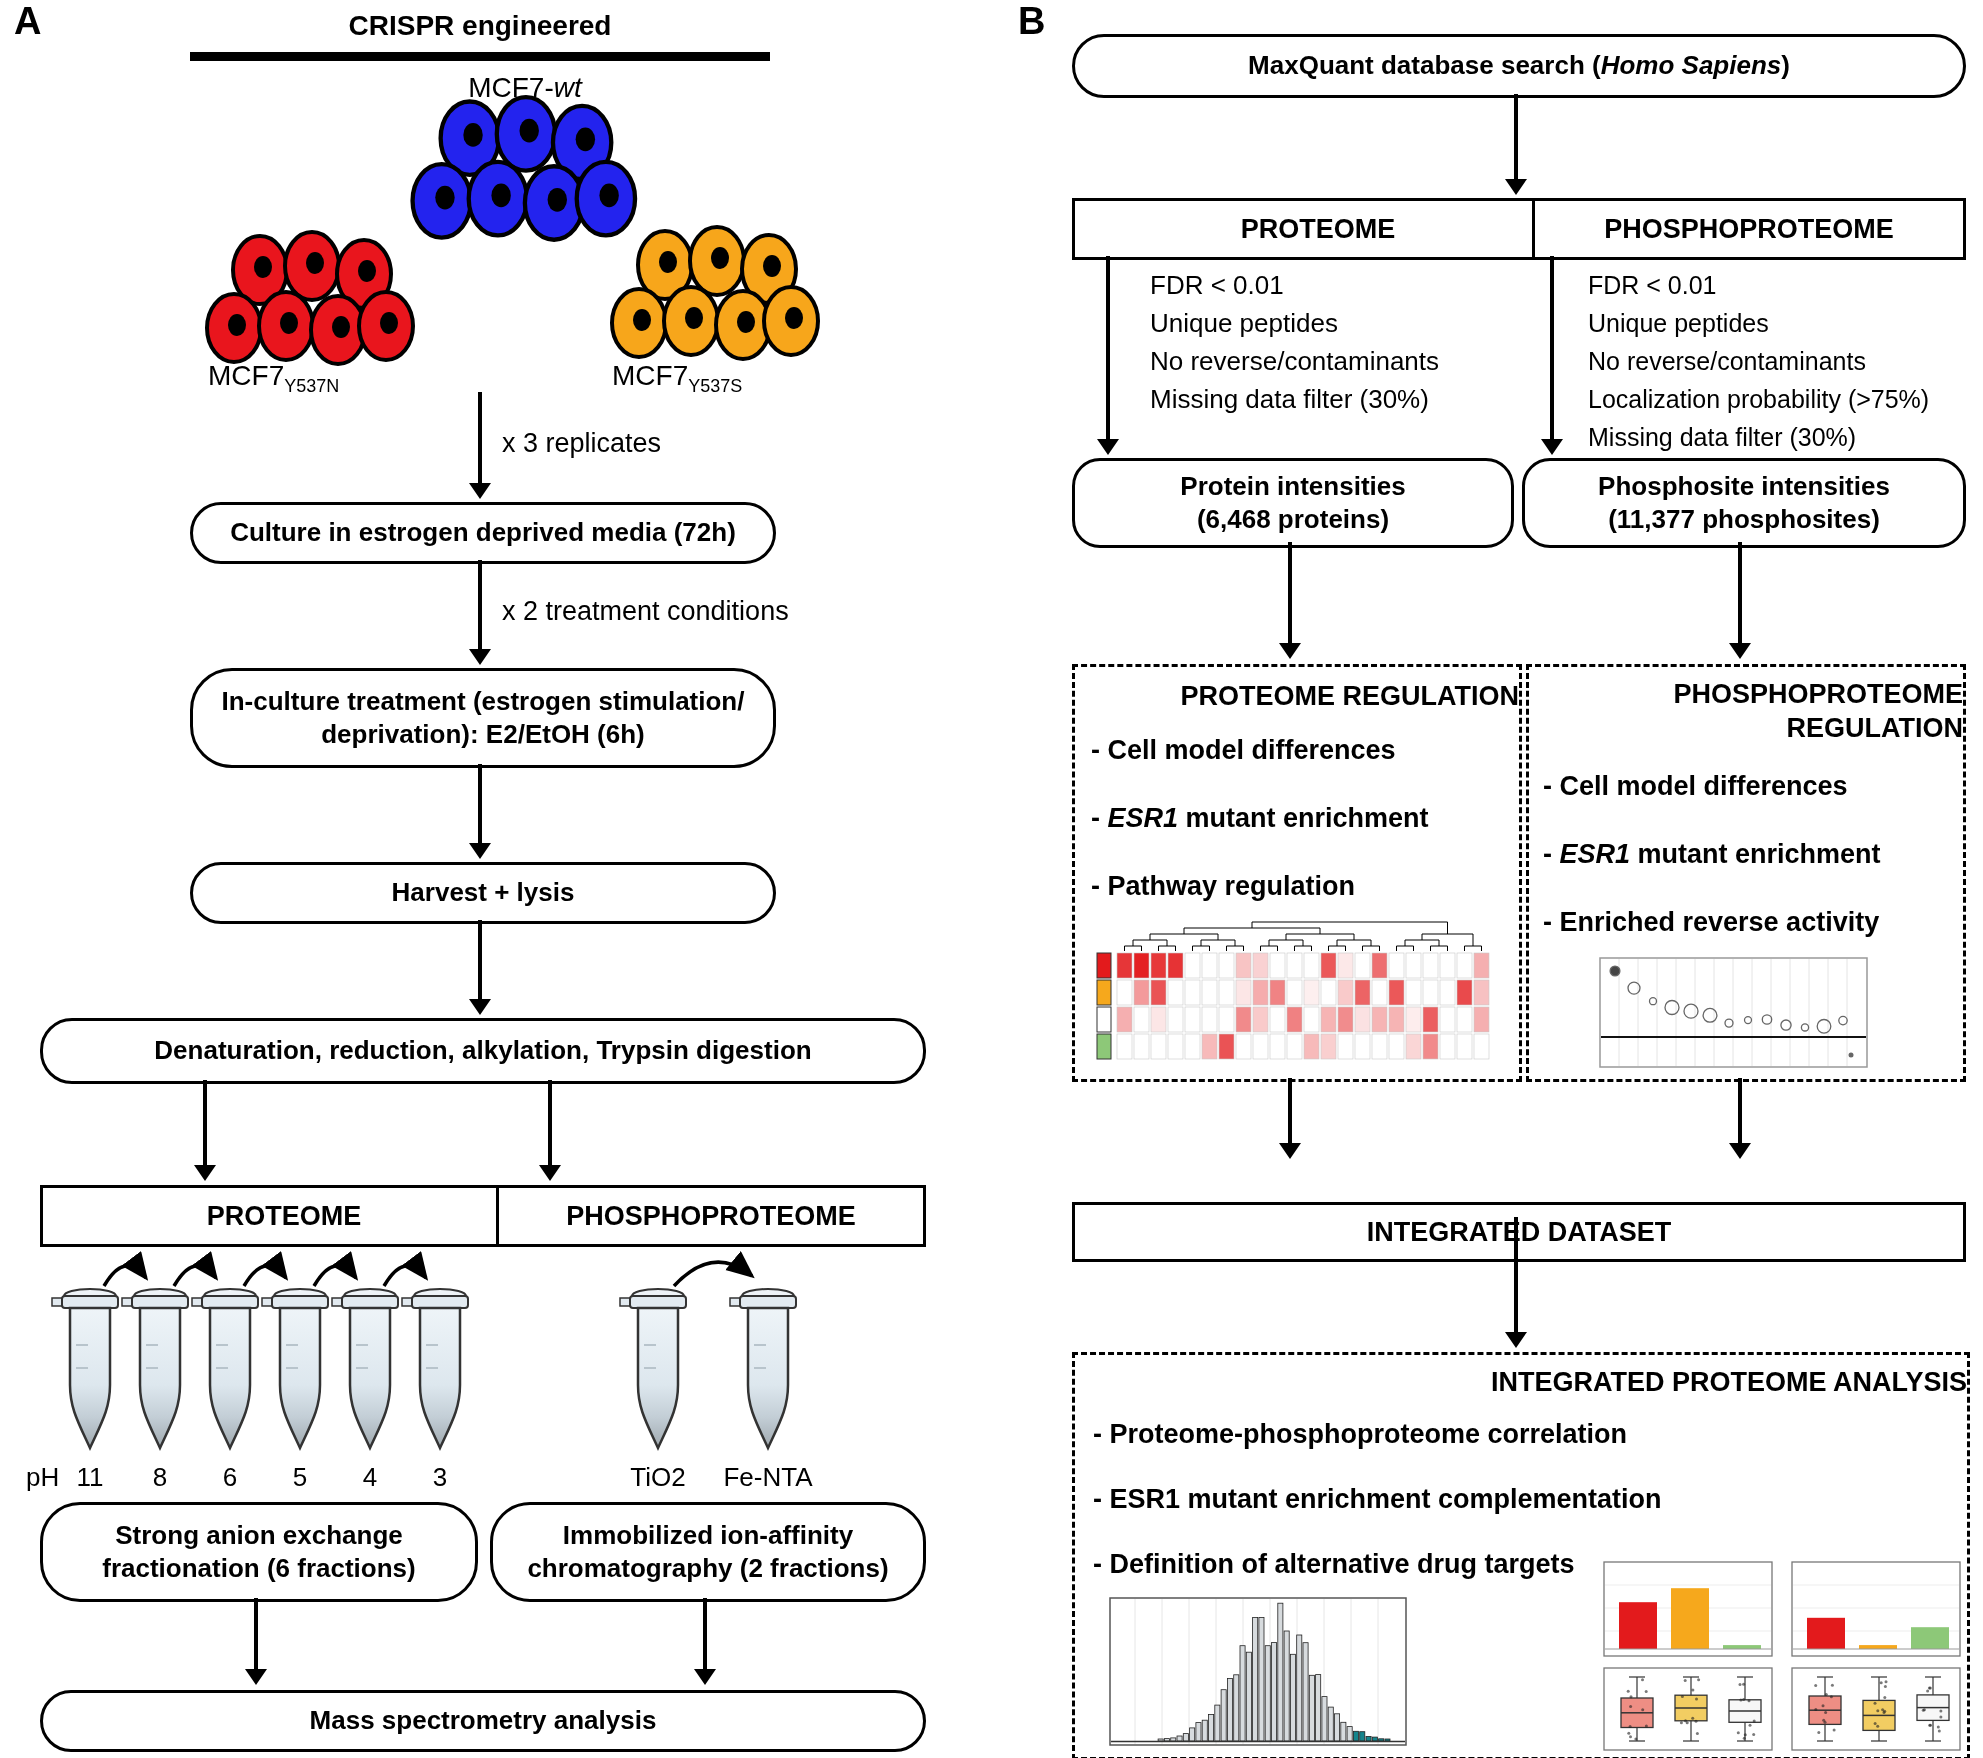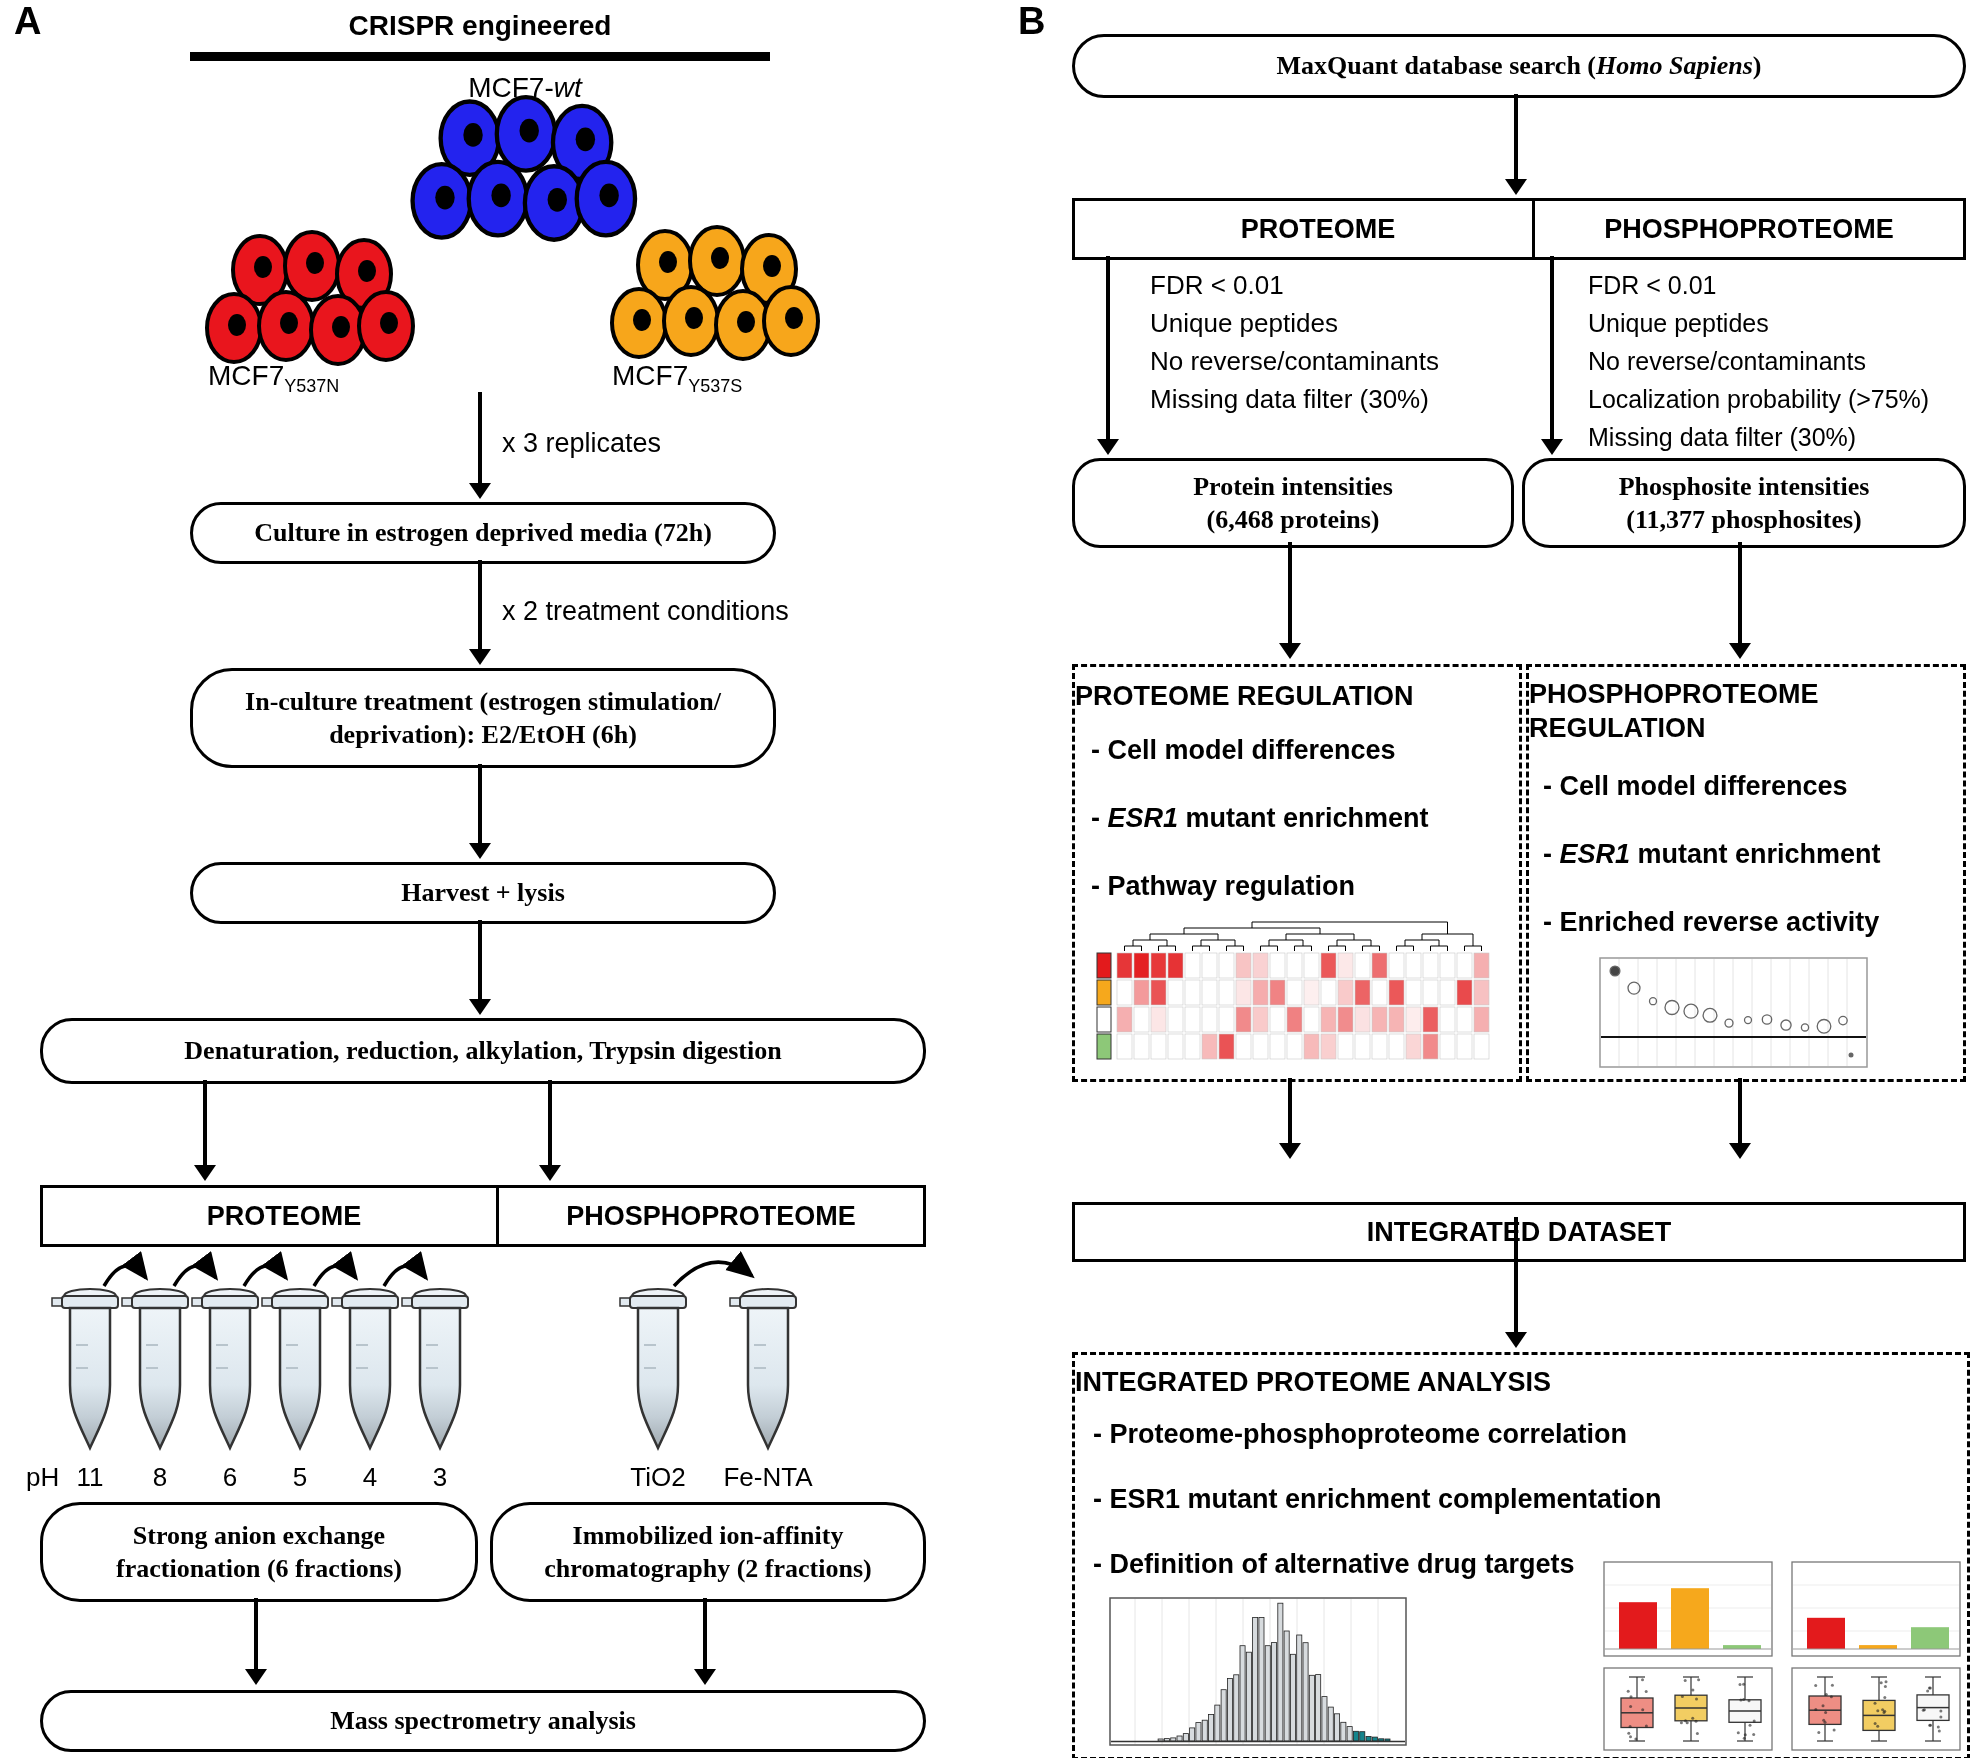--- a/index.html
+++ b/index.html
@@ -6,33 +6,33 @@
   #fig{position:relative;width:1983px;height:1758px;background:#fff;color:#000;
        font-family:"Liberation Sans","DejaVu Sans",sans-serif;overflow:hidden;}
   .abs{position:absolute;}
   .panel-label{position:absolute;font-size:38px;font-weight:bold;}
   .lbl{position:absolute;font-size:28px;}
   .bold{font-weight:bold;}
   .center{text-align:center;}
   .underbar{position:absolute;background:#000;height:9px;}
   .rbox{position:absolute;border:3.5px solid #000;border-radius:32px;background:#fff;
         display:flex;flex-direction:column;align-items:center;justify-content:center;
-        text-align:center;font-weight:bold;font-size:26px;line-height:1.28;font-family:Liberation Serif, serif;}
+        text-align:center;font-weight:bold;font-size:26px;line-height:1.28;}
   .solidbox{position:absolute;border:3.5px solid #000;background:#fff;display:flex;
         align-items:center;justify-content:center;font-weight:bold;font-size:27px;margin-top:39px;}
   .split{position:absolute;border:3.5px solid #000;display:flex;background:#fff;
         font-weight:bold;font-size:27px;}
   .split>div{flex:1;display:flex;align-items:center;justify-content:center;}
   .split>div.divider{border-right:3.5px solid #000;margin-left:29px;}
   .varrow{position:absolute;width:3.5px;background:#000;}
   .varrow::after{content:"";position:absolute;bottom:-15px;left:50%;
         transform:translateX(-50%);border:16px solid transparent;border-bottom:0;
         border-left-width:11px;border-right-width:11px;border-top-color:#000;}
   .dashbox{position:absolute;border:3.5px dashed #000;background:#fff;}
-  .dtitle{position:absolute;left:0;width:100%;text-align:left;font-weight:bold;font-size:27px;}
+  .dtitle{position:absolute;left:0;width:100%;text-align:right;font-weight:bold;font-size:27px;}
   .bullet{position:absolute;font-weight:bold;font-size:27px;white-space:nowrap;}
   .filters{position:absolute;font-size:26px;line-height:38px;}
   .filters.small{font-size:25px;}
   sub{font-size:18px;}
 </style>
 </head>
 <body>
 
 <div id="fig">
 

